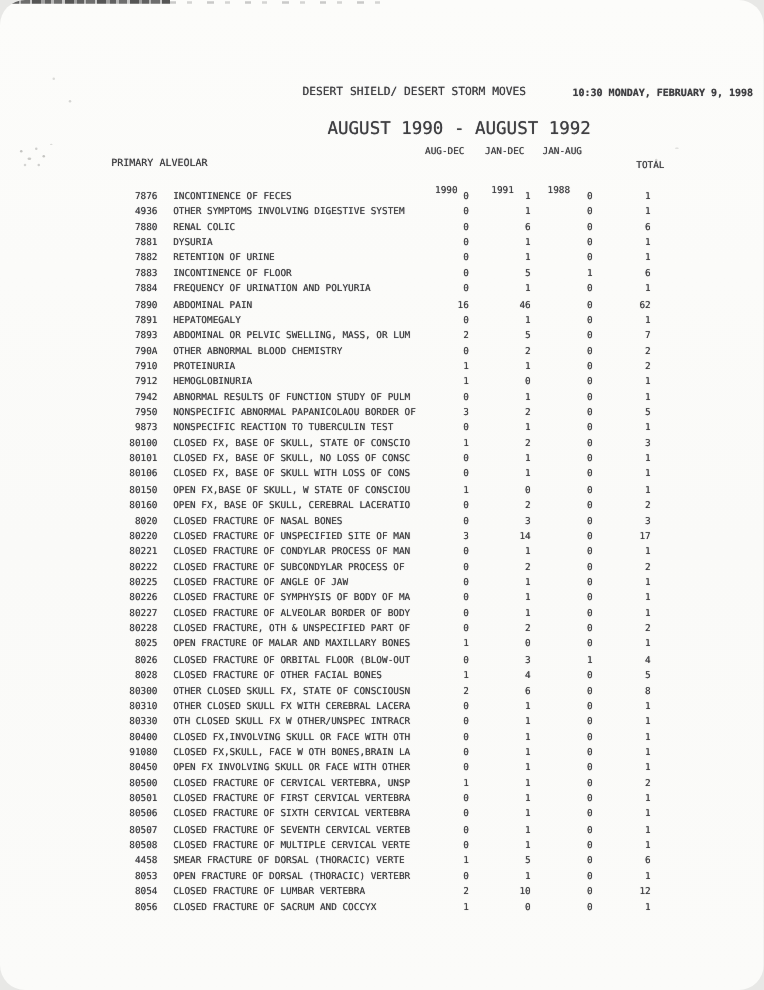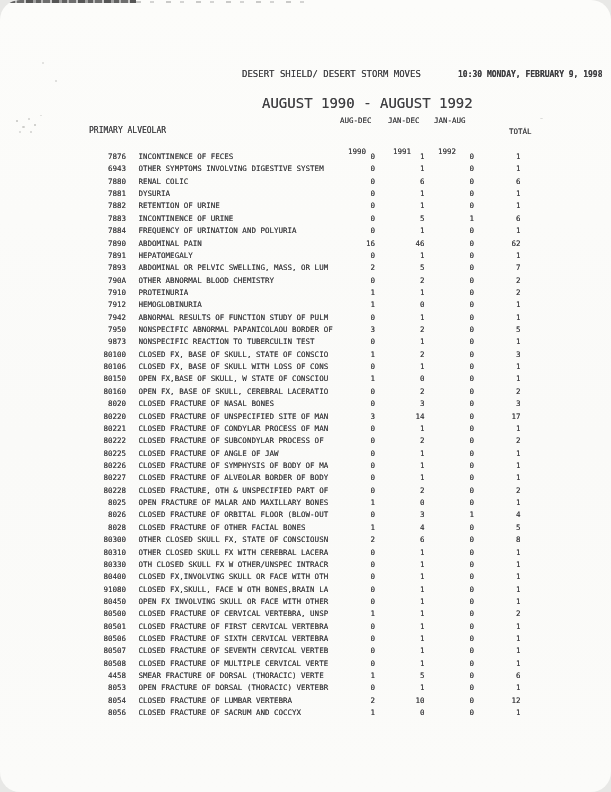--- a/index.html
+++ b/index.html
@@ -73,35 +73,35 @@
   <div id="doc-title" class="abs ink">DESERT SHIELD/ DESERT STORM MOVES</div>
   <div id="doc-timestamp" class="abs ink">10:30 MONDAY, FEBRUARY 9, 1998</div>
   <div id="doc-subtitle" class="abs ink">AUGUST 1990 - AUGUST 1992</div>
 
   <div id="primary-diag-h" class="abs ink">PRIMARY ALVEOLAR</div>
   <div id="h-p1a" class="abs ink ph1">AUG-DEC</div>
   <div id="h-p2a" class="abs ink ph1">JAN-DEC</div>
   <div id="h-p3a" class="abs ink ph1">JAN-AUG</div>
   <div id="h-p1b" class="abs ink ph2">1990</div>
   <div id="h-p2b" class="abs ink ph2">1991</div>
-  <div id="h-p3b" class="abs ink ph2">1992</div>
+  <div id="h-p3b" class="abs ink ph2">1988</div>
   <div id="h-total" class="abs ink">TOTAL</div>
 
   <div id="table-body">
   <div class="row ink">
     <span class="c-code">7876</span>
     <span class="c-desc">INCONTINENCE OF FECES</span>
     <span class="num c-n1">0</span>
     <span class="num c-n2">1</span>
     <span class="num c-n3">0</span>
     <span class="num c-n4">1</span>
   </div>
 
   <div class="row ink">
-    <span class="c-code">6943</span>
+    <span class="c-code">4936</span>
     <span class="c-desc">OTHER SYMPTOMS INVOLVING DIGESTIVE SYSTEM</span>
     <span class="num c-n1">0</span>
     <span class="num c-n2">1</span>
     <span class="num c-n3">0</span>
     <span class="num c-n4">1</span>
   </div>
 
   <div class="row ink">
     <span class="c-code">7880</span>
     <span class="c-desc">RENAL COLIC</span>
@@ -124,21 +124,21 @@
     <span class="c-code">7882</span>
     <span class="c-desc">RETENTION OF URINE</span>
     <span class="num c-n1">0</span>
     <span class="num c-n2">1</span>
     <span class="num c-n3">0</span>
     <span class="num c-n4">1</span>
   </div>
 
   <div class="row ink">
     <span class="c-code">7883</span>
-    <span class="c-desc">INCONTINENCE OF URINE</span>
+    <span class="c-desc">INCONTINENCE OF FLOOR</span>
     <span class="num c-n1">0</span>
     <span class="num c-n2">5</span>
     <span class="num c-n3">1</span>
     <span class="num c-n4">6</span>
   </div>
 
   <div class="row ink">
     <span class="c-code">7884</span>
     <span class="c-desc">FREQUENCY OF URINATION AND POLYURIA</span>
     <span class="num c-n1">0</span>
@@ -230,20 +230,28 @@
 
   <div class="row ink">
     <span class="c-code">80100</span>
     <span class="c-desc">CLOSED FX, BASE OF SKULL, STATE OF CONSCIO</span>
     <span class="num c-n1">1</span>
     <span class="num c-n2">2</span>
     <span class="num c-n3">0</span>
     <span class="num c-n4">3</span>
   </div>
 
+  <div class="row ink">
+    <span class="c-code">80101</span>
+    <span class="c-desc">CLOSED FX, BASE OF SKULL, NO LOSS OF CONSC</span>
+    <span class="num c-n1">0</span>
+    <span class="num c-n2">1</span>
+    <span class="num c-n3">0</span>
+    <span class="num c-n4">1</span>
+  </div>
 
   <div class="row ink">
     <span class="c-code">80106</span>
     <span class="c-desc">CLOSED FX, BASE OF SKULL WITH LOSS OF CONS</span>
     <span class="num c-n1">0</span>
     <span class="num c-n2">1</span>
     <span class="num c-n3">0</span>
     <span class="num c-n4">1</span>
   </div>
 

